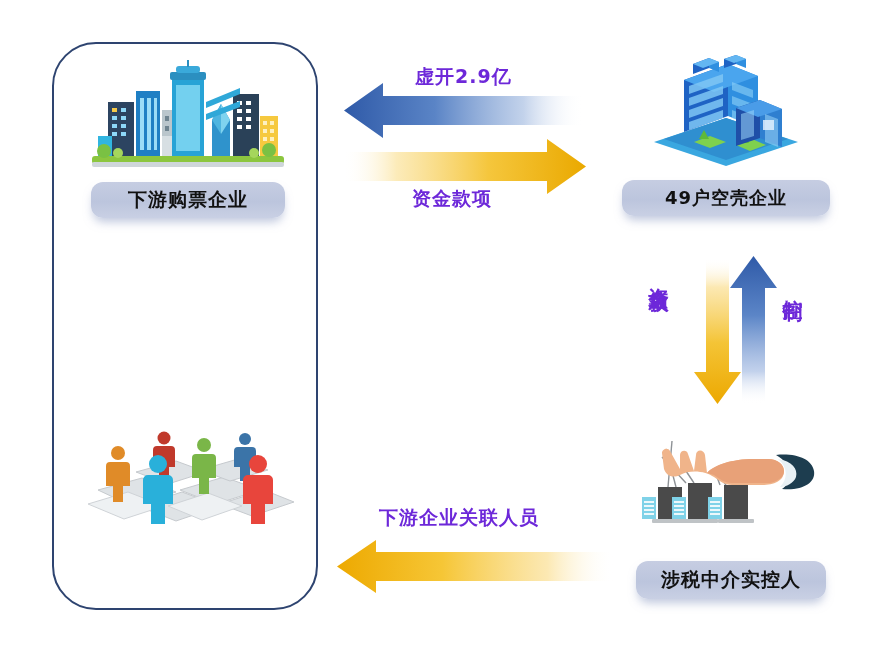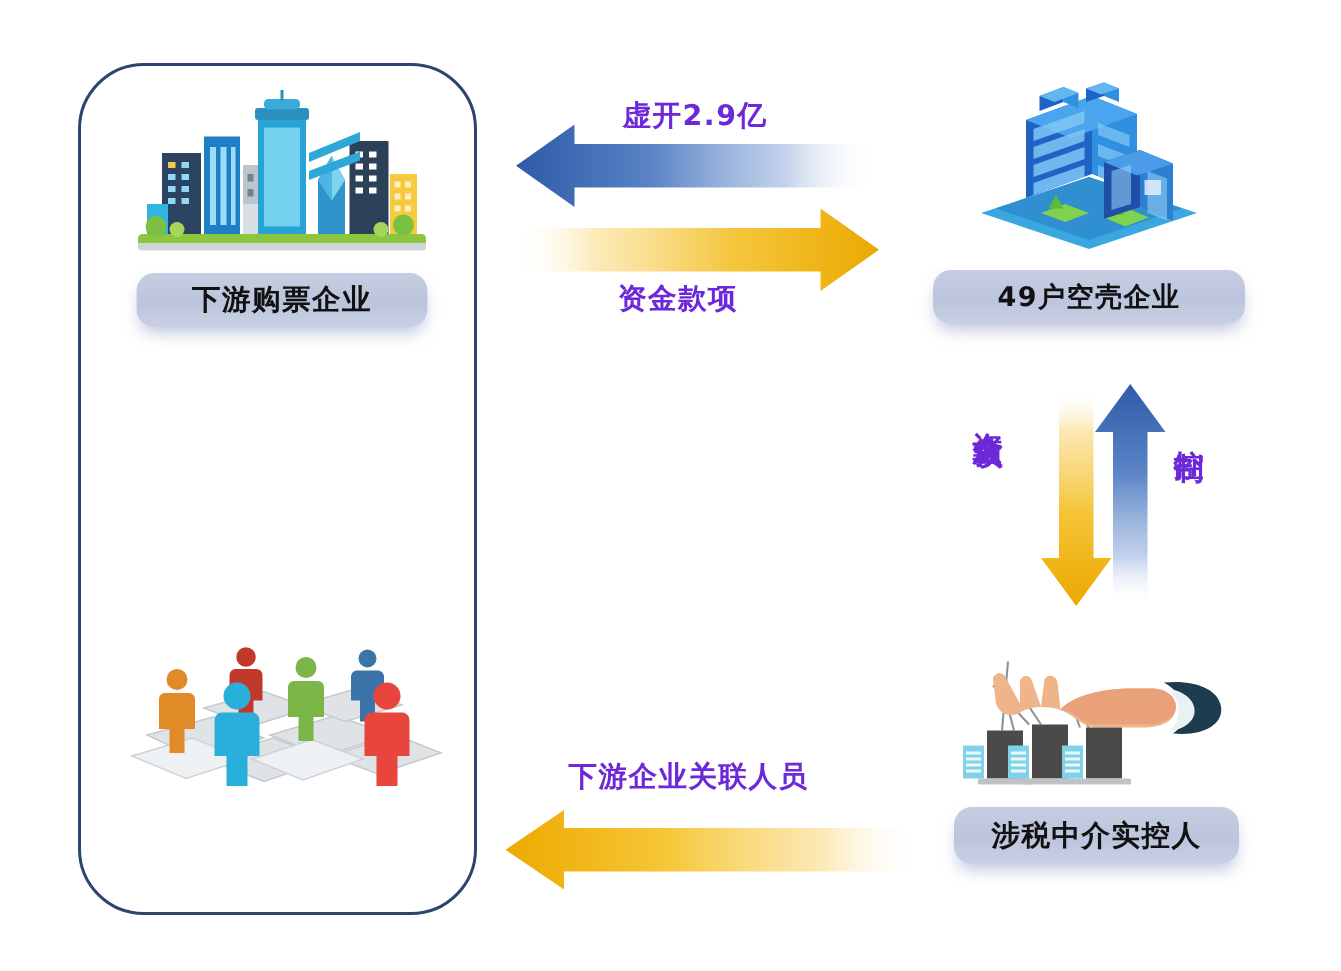--- a/index.html
+++ b/index.html
@@ -78,21 +78,21 @@
   #node-downstream-buyer { left: 88px; top: 58px; width: 200px; }
   #node-downstream-buyer .pill { width: 194px; height: 36px; font-size: 19px; margin-top: 8px; }
 
   #node-downstream-people { left: 78px; top: 420px; width: 220px; }
   #node-downstream-people .pill { width: 220px; height: 36px; font-size: 19px; margin-top: 6px; }
 
   #node-shell-companies { left: 636px; top: 50px; width: 180px; }
   #node-shell-companies .pill { width: 208px; height: 36px; font-size: 18px; margin-top: 12px; }
 
   #node-tax-agent { left: 636px; top: 425px; width: 190px; }
-  #node-tax-agent .pill { width: 190px; height: 38px; font-size: 19px; margin-top: 1px; }
+  #node-tax-agent .pill { width: 190px; height: 38px; font-size: 19px; margin-top: 24px; }
 
   
   .edge-label {
     position: absolute;
     color: #6d28d9;
     font-weight: bold;
     font-size: 19px;
     letter-spacing: 1px;
     white-space: nowrap;
   }

